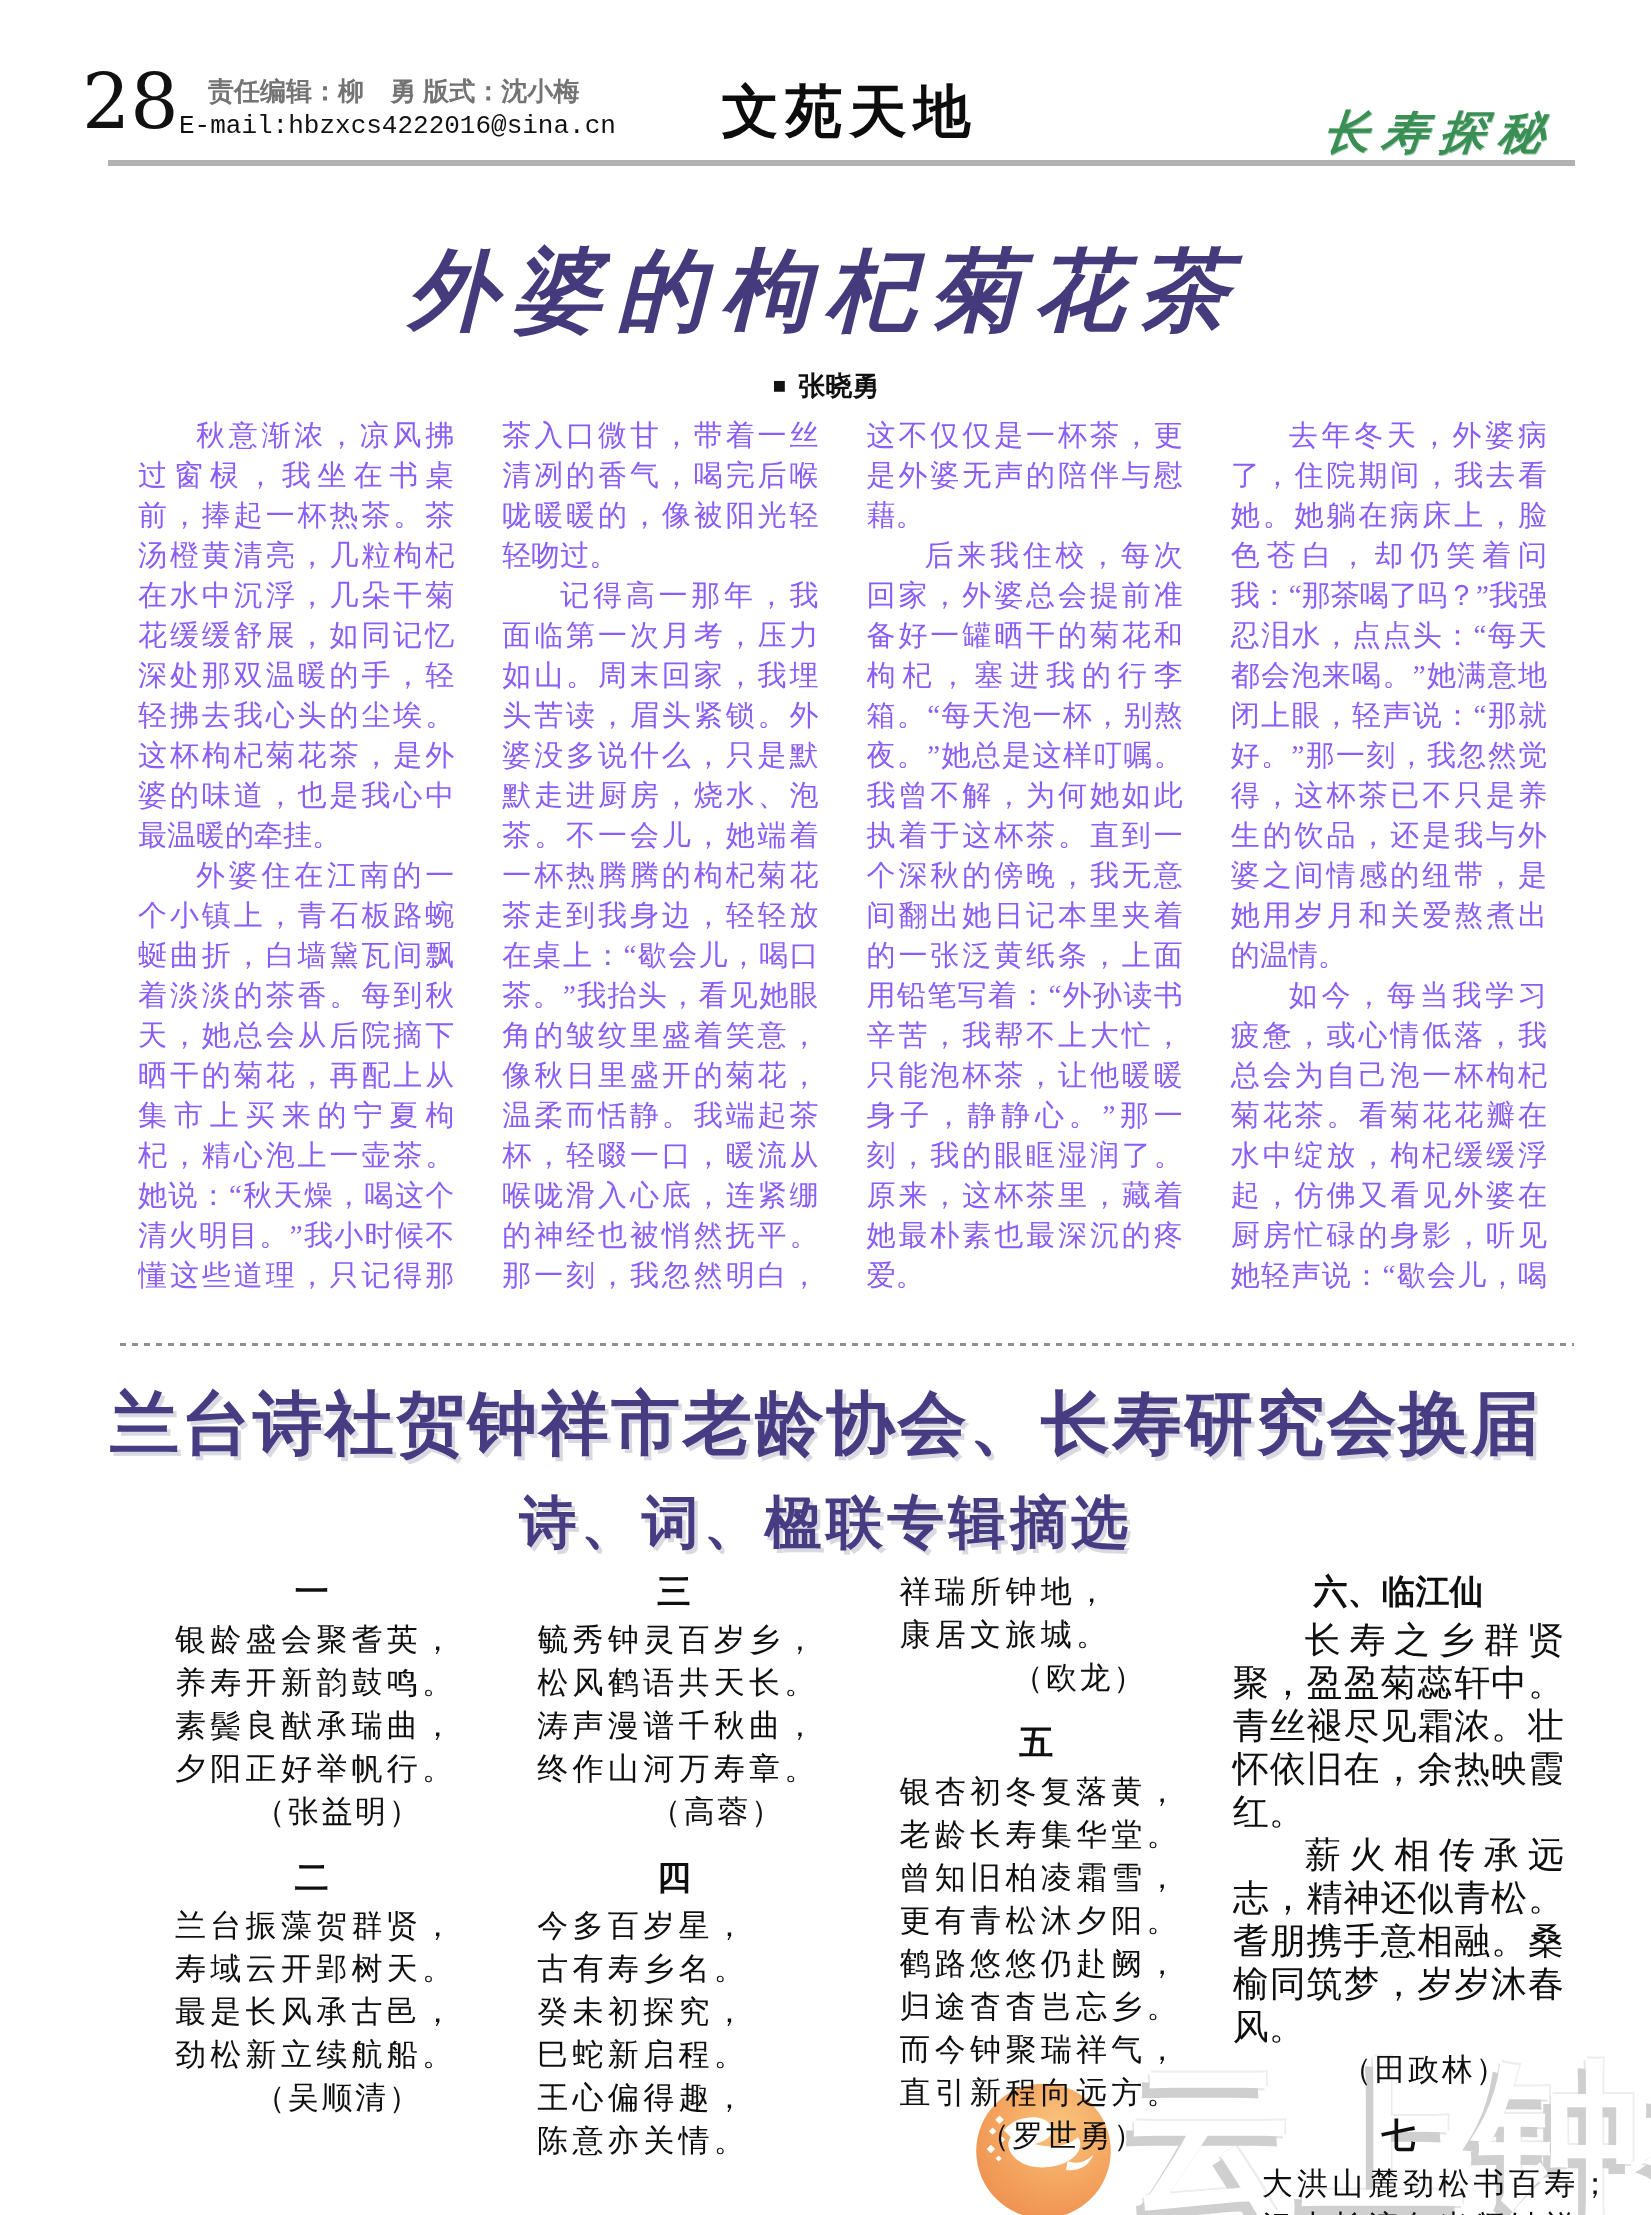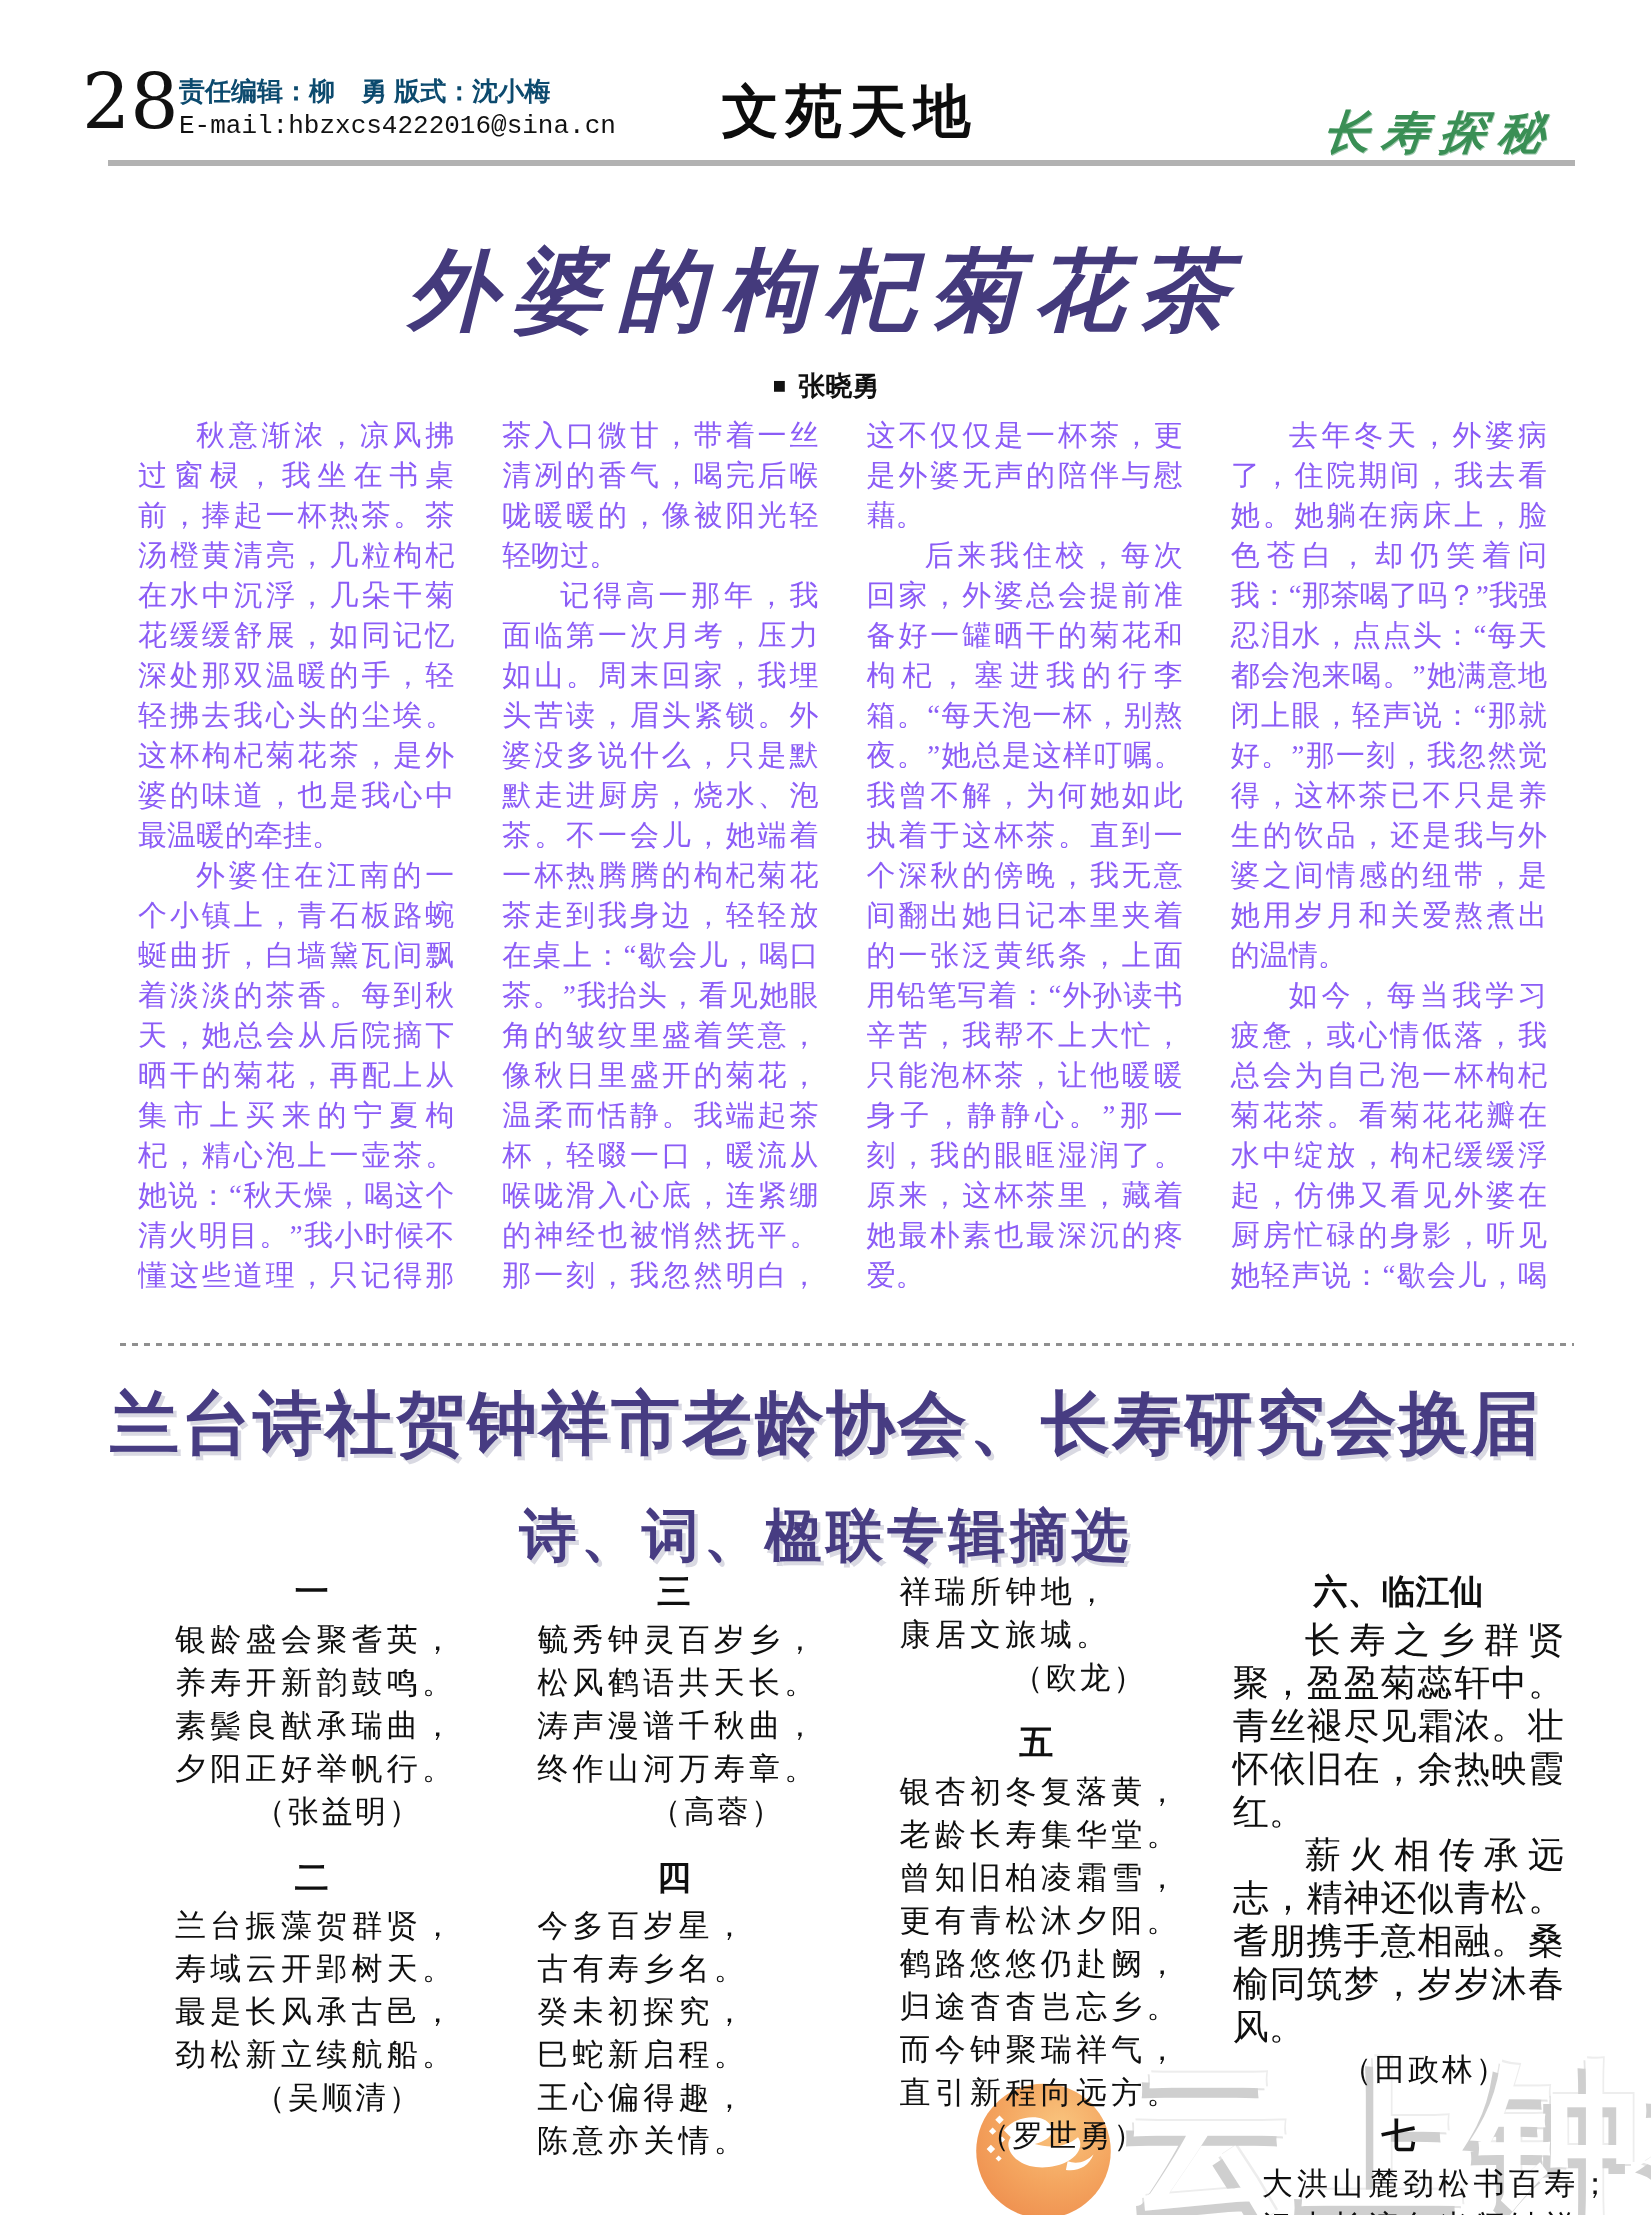--- a/index.html
+++ b/index.html
@@ -7,21 +7,21 @@
     position:relative;width:1652px;height:2215px;margin:0 auto;
     background:#ffffff;overflow:hidden;
     font-family:"Liberation Serif","DejaVu Serif",serif;color:#1a1a1a;
   }
   
   .page-num{
     position:absolute;left:82px;top:64px;
     font-family:"DejaVu Serif",serif;font-size:76px;line-height:1;color:#111;
   }
   .editor-block{position:absolute;left:179px;top:74px;line-height:1.35;}
-  .editor-line{font-family:"Liberation Sans",sans-serif;font-weight:bold;font-size:26px;color:#0c4a6e;}
+  .editor-line{font-family:"Liberation Sans",sans-serif;font-weight:bold;font-size:26px;color:#737373;margin-left:29px;}
   .email-line{font-family:Liberation Mono, monospace;font-size:26px;color:#111;}
   .section-name{
     position:absolute;left:0;right:0;top:74px;text-align:center;
     font-family:"Liberation Sans",sans-serif;font-weight:900;font-size:57px;
     letter-spacing:6.9px;color:#0d0d0d;padding-left:47px;
   }
   .column-callig{
     position:absolute;right:96px;top:102px;
     font-family:"DejaVu Serif",serif;font-weight:bold;font-style:italic;
     font-size:46px;letter-spacing:12px;color:#3a8f55;transform:skewX(-6deg);
@@ -49,21 +49,21 @@
   .dotted-divider{
     position:absolute;left:120px;top:1343px;width:1454px;height:3.4px;
     background:repeating-linear-gradient(90deg,#8f8f8f 0 6px,transparent 6px 12px);
   }
   
   .poem-title-block{
     position:absolute;left:0;right:0;top:1378px;text-align:center;
     font-family:"Liberation Sans",sans-serif;font-weight:900;color:#473c82;
   }
   .poem-title-1{font-size:69px;letter-spacing:2.6px;text-shadow:3.4px 4.3px 0 #d9d9e2;}
-  .poem-title-2{font-size:57px;letter-spacing:4.3px;margin-top:28px;text-shadow:3.4px 4.3px 0 #d9d9e2;}
+  .poem-title-2{font-size:57px;letter-spacing:4.3px;margin-top:15px;text-shadow:3.4px 4.3px 0 #d9d9e2;}
   .poem-columns{
     position:absolute;left:146px;top:1570px;width:1418px;z-index:2;
     display:flex;gap:31px;
     font-family:"DejaVu Serif",serif;font-size:31px;line-height:43px;color:#0f0f0f;
   }
   .poem-col{flex:1 1 0;min-width:0;}
   .pi-h{text-align:center;font-weight:bold;font-size:34px;margin:22.4px 0 5.2px;}
   .poem-col > .pi-h:first-child{margin-top:0;}
   .pi-l{padding-left:29px;letter-spacing:4.3px;white-space:nowrap;}
   .pi-a{text-align:right;padding-right:55px;letter-spacing:2.6px;}

